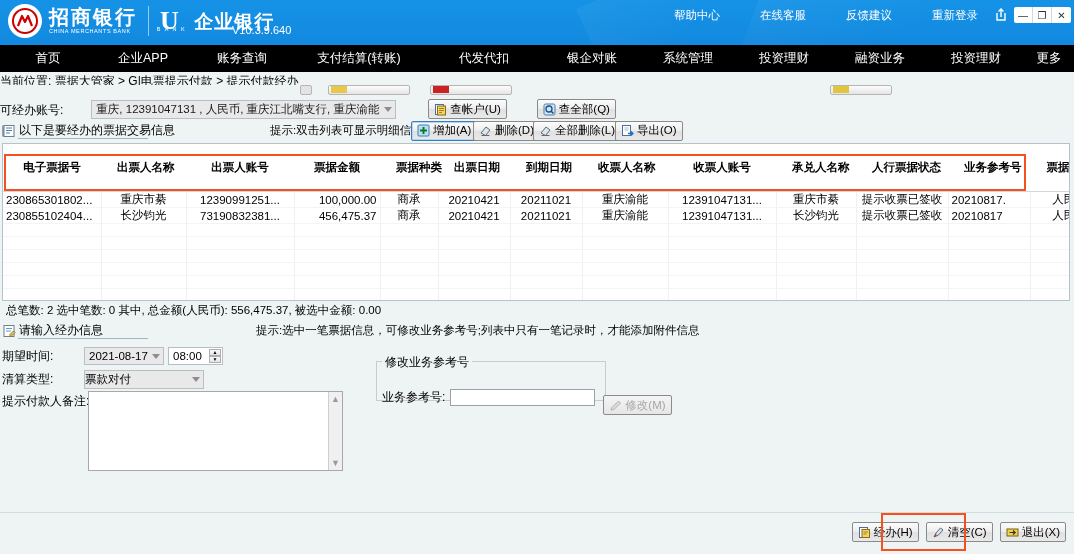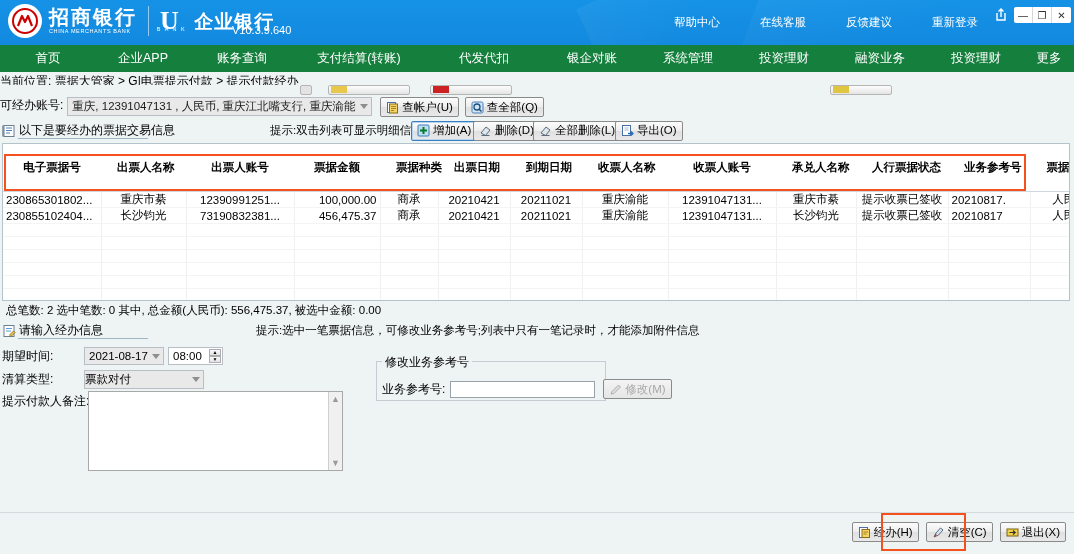--- a/index.html
+++ b/index.html
@@ -42,40 +42,40 @@
   .ent-u{
     font-size:26px;line-height:24px;font-weight:bold;
     font-family:"Liberation Serif",serif;
   }
   .ent-bank{ font-size:5.5px;letter-spacing:1.5px;line-height:8px;margin-left:-22px;}
   .ent-cn{ font-size:19px;font-weight:bold;letter-spacing:1px;margin-left:8px;line-height:22px;}
   .version{
     position:absolute;left:232px;top:24px;color:#fff;font-size:11px;
   }
   .hdr-links{
-    position:absolute;right:96px;top:0;height:30px;display:flex;align-items:flex-end;gap:40px;
+    position:absolute;right:96px;top:0;height:30px;display:flex;align-items:center;gap:40px;
   }
   .hdr-links a{ color:#fff;font-size:11.5px;text-decoration:none; }
   .hdr-icon{
     position:absolute;right:66px;top:8px;width:14px;height:14px;color:#fff;
   }
   .winbtns{
     position:absolute;right:3px;top:7px;display:flex;align-items:center;
     background:#fff;border-radius:2px;height:16px;
   }
   .winbtn{
     width:19px;height:16px;display:flex;align-items:center;justify-content:center;
     font-size:10px;color:#333;border-right:1px solid #d7d7d7;
   }
   .winbtn:last-child{border-right:none;}
 
   
   .nav{
     position:absolute;left:0;top:45px;width:1074px;height:27px;
-    background:#15803d;display:flex;align-items:center;
+    background:#000000;display:flex;align-items:center;
   }
   .nav-item{
     color:#fff;font-size:12.5px;text-align:center;white-space:nowrap;
   }
 
   
   .breadcrumb{
     position:absolute;left:0;top:73px;width:1074px;height:15px;
     font-size:12px;color:#000;padding-left:0;white-space:nowrap;
   }
@@ -87,21 +87,21 @@
   }
   .clip-btn{
     position:absolute;top:0;height:10px;border:1px solid #b5b5b5;
     background:linear-gradient(180deg,#fdfdfd,#e4e4e4);border-radius:2px;
   }
   .clip-sw{position:absolute;top:1px;width:16px;height:7px;}
 
   
   .acct-row{
     position:absolute;left:0;top:97px;width:1074px;height:22px;
-    display:flex;align-items:flex-start;
+    display:flex;align-items:flex-end;gap:24px;
   }
   .acct-label{font-size:12px;margin-left:0;white-space:nowrap;}
   .acct-combo{
     margin-left:4px;width:305px;height:19px;
     background:#e9e9e9;border:1px solid #b9bdc4;
     display:flex;align-items:center;position:relative;
     font-size:11.5px;padding-left:4px;color:#1a1a1a;white-space:nowrap;overflow:hidden;
   }
   .combo-arrow{
     position:absolute;right:3px;top:6px;width:0;height:0;
@@ -633,21 +633,21 @@
         <span>▼</span>
       </div>
     </div>
   </div>
 
   <div class="fieldset-box"></div>
   <div class="fieldset-legend">修改业务参考号</div>
   <div class="frow" style="left:382px;top:36px;">
     <div style="white-space:nowrap;margin-right:5px;">业务参考号:</div>
     <input class="txtinput" type="text" value="" style="">
-    <div class="gbtn disabled" style="margin-left:8px;">
+    <div class="gbtn disabled" style="margin-left:8px;margin-top:16px;">
       <span class="ico">
         <svg width="13" height="13" viewBox="0 0 13 13" aria-hidden="true">
           <path d="M2 11 L3 8.5 L9.5 2 L11.5 4 L5 10.5 Z" fill="#dcdcdc" stroke="#b0b0b0"></path>
         </svg>
       </span>
       <span>修改(M)</span>
     </div>
   </div>
 </div>
 

